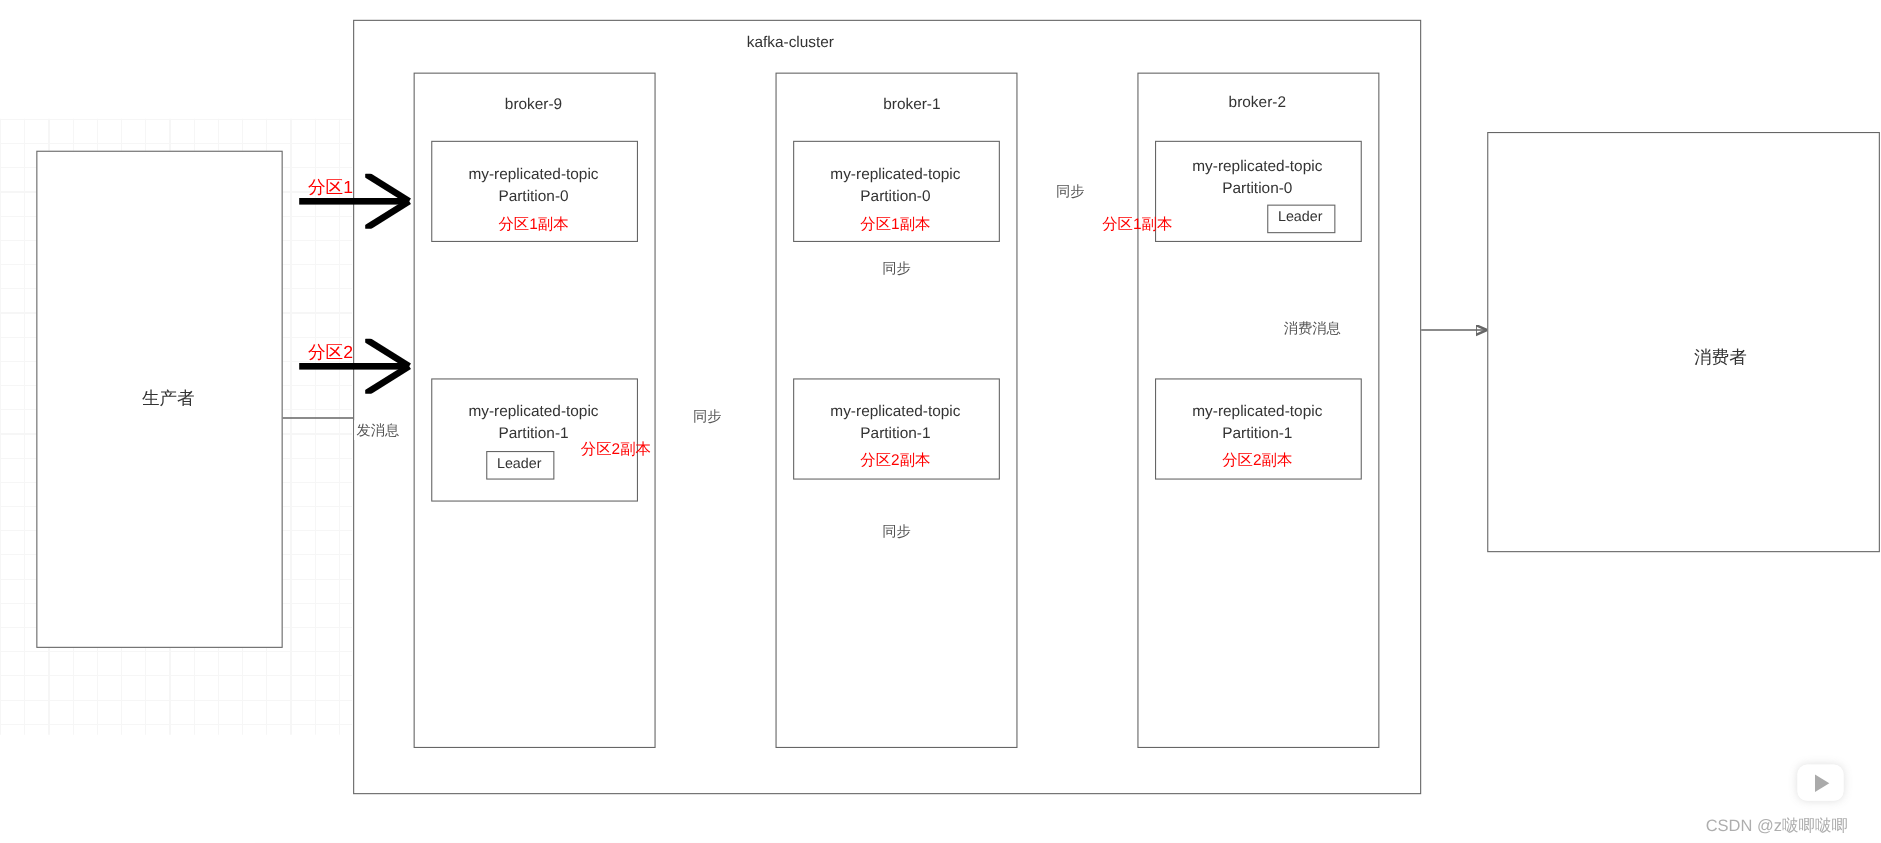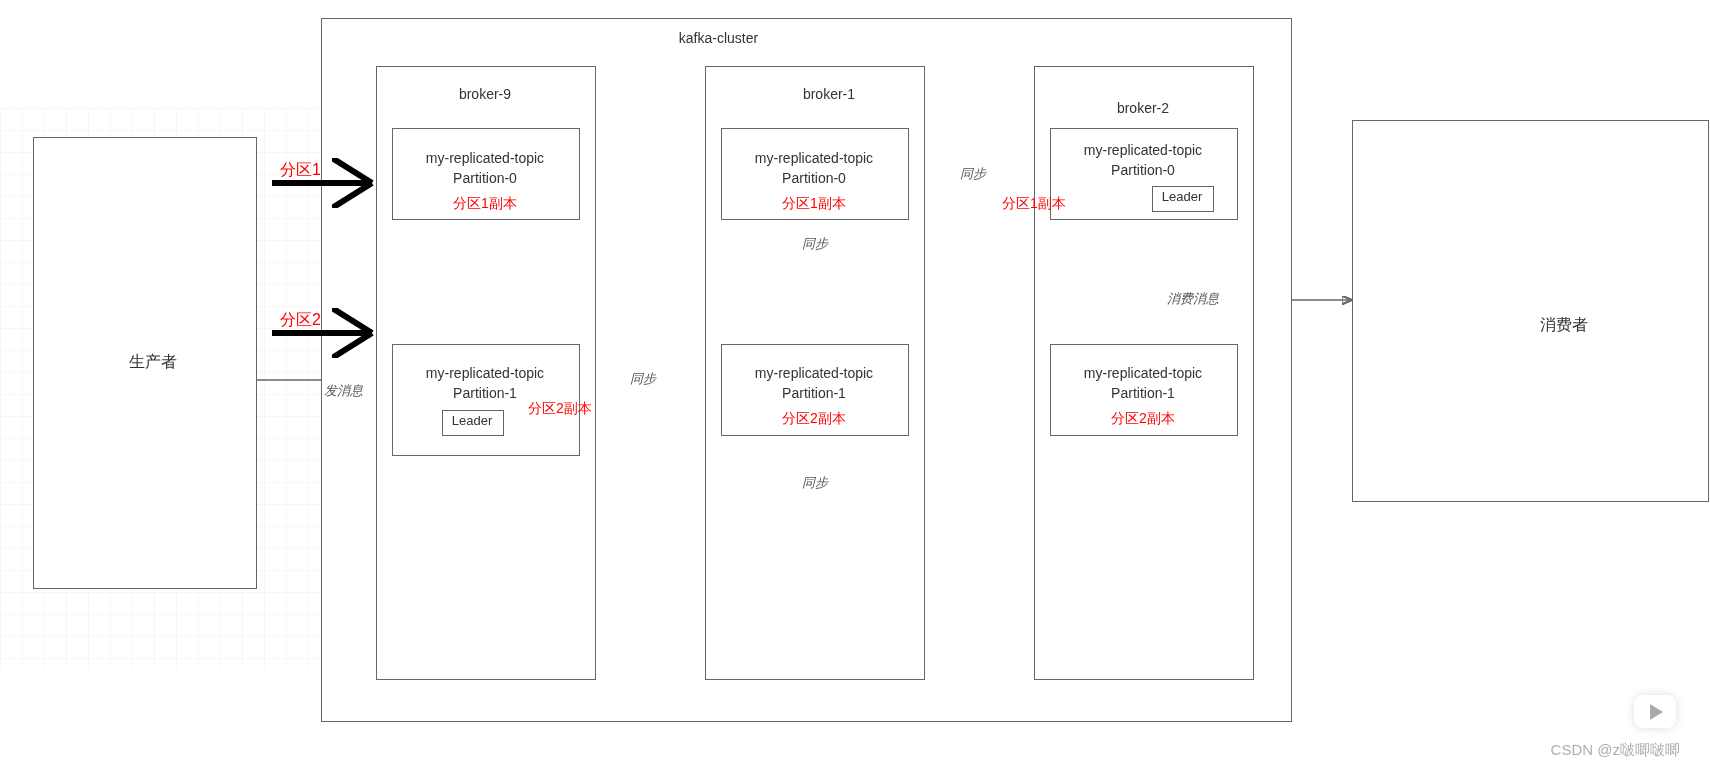--- a/index.html
+++ b/index.html
@@ -78,21 +78,20 @@
     fill: none;
   }
   .text-on-line {
     position: absolute;
     font-size: 13px;
     color: #555;
     background: #fff;
     padding: 0 2px;
     z-index: 3;
     white-space: nowrap;
-    font-style: italic;
   }
   .watermark {
     position: absolute;
     bottom: 6px;
     right: 30px;
     font-size: 15px;
     color: rgba(120,120,120,0.6);
     z-index: 10;
   }
   .corner-widget {
@@ -134,21 +133,21 @@
   <div class="box" style="left:321px; top:18px; width:969px; height:702px;"></div>
   <div class="label label-center" style="left:321px; top:30px; width:795px;">kafka-cluster</div>
 
   <div class="box" style="left:376px; top:66px; width:218px; height:612px;"></div>
   <div class="label label-center" style="left:376px; top:86px; width:218px;">broker-9</div>
 
   <div class="box" style="left:705px; top:66px; width:218px; height:612px;"></div>
   <div class="label label-center" style="left:705px; top:86px; width:248px;">broker-1</div>
 
   <div class="box" style="left:1034px; top:66px; width:218px; height:612px;"></div>
-  <div class="label label-center" style="left:1034px; top:100px; width:218px;">broker-2</div>
+  <div class="label label-center" style="left:1034px; top:84px; width:218px;">broker-2</div>
 
   <div class="box" style="left:392px; top:128px; width:186px; height:90px;"></div>
   <div class="label label-center" style="left:392px; top:150px; width:186px;">my-replicated-topic</div>
   <div class="label label-center" style="left:392px; top:170px; width:186px;">Partition-0</div>
   <div class="label label-red label-center" style="left:392px; top:195px; width:186px;">分区1副本</div>
 
   <div class="box" style="left:392px; top:344px; width:186px; height:110px;"></div>
   <div class="label label-center" style="left:392px; top:365px; width:186px;">my-replicated-topic</div>
   <div class="label label-center" style="left:392px; top:385px; width:186px;">Partition-1</div>
   <div class="box" style="left:442px; top:410px; width:60px; height:24px; z-index:3;"></div>

